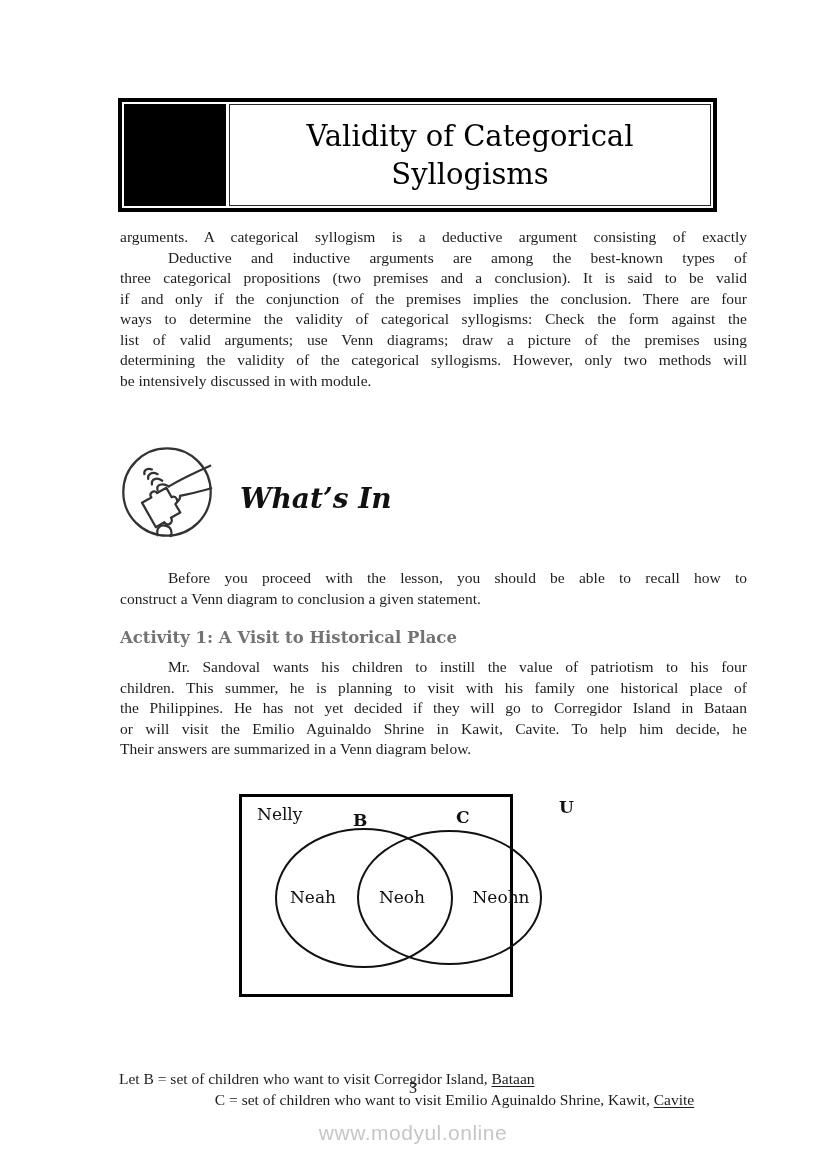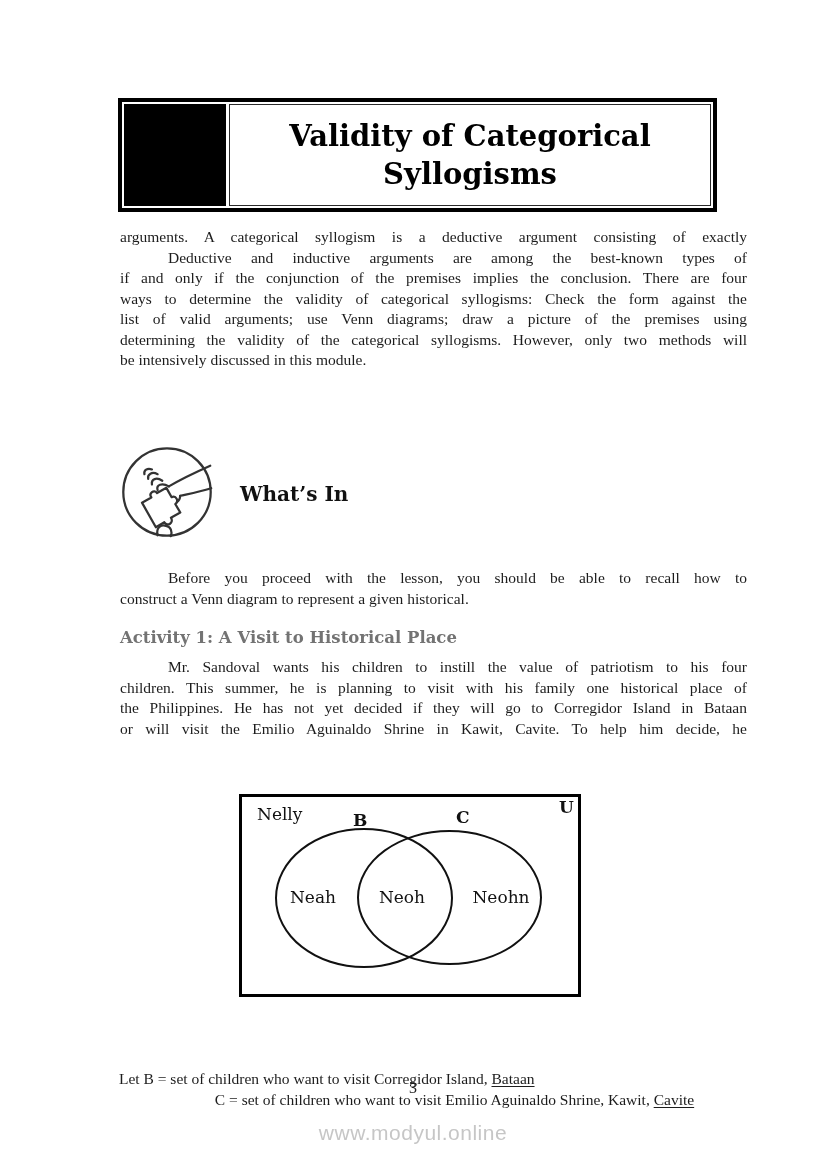--- a/index.html
+++ b/index.html
@@ -17,45 +17,45 @@
     box-sizing:border-box;border:4px solid #000;
     display:flex;padding:2px;gap:3px;background:#fff;
   }
   .header-black{
     width:102px;box-sizing:border-box;
     border:1px solid #000;background:#000;
   }
   .header-title{
     flex:1;box-sizing:border-box;border:1px solid #2a2a2a;
     display:flex;flex-direction:column;justify-content:center;align-items:center;
-    font-family:"DejaVu Serif", serif;font-weight:bold;
+    font-family:"DejaVu Serif", serif;font-weight:normal;
     font-size:29px;line-height:38px;color:#000;text-align:center;
   }
   
   .para{
     position:absolute;left:120px;width:627px;
     font-size:15.5px;line-height:20.5px;
   }
   .tline{text-align:justify;text-align-last:justify;}
   .tline-last{text-align-last:left;}
   .tline-indent{text-indent:48px;}
   
   .wi-icon{position:absolute;left:120px;top:444px;width:94px;height:96px;}
   .wi-heading{
     position:absolute;left:240px;top:482px;
-    font-family:"DejaVu Serif", serif;font-weight:bold;
-    font-size:20px;color:#111;
+    font-family:"DejaVu Serif", serif;font-weight:bold;font-style:italic;
+    font-size:28px;color:#111;
   }
   .activity-heading{
     position:absolute;left:120px;top:628px;width:627px;
     font-family:"DejaVu Serif", serif;font-weight:bold;font-size:16.5px;color:#737373;
   }
   
   .venn-box{
-    position:absolute;left:239px;top:794px;width:342px;height:203px;
+    position:absolute;left:239px;top:794px;width:274px;height:203px;
     box-sizing:border-box;border:3px solid #000;background:#fff;
   }
   .venn-ellipse{
     position:absolute;box-sizing:border-box;
     border:2px solid #111;border-radius:50%;background:transparent;
   }
   .ellipse-b{left:33px;top:31px;width:178px;height:140px;}
   .ellipse-c{left:115px;top:33px;width:185px;height:135px;}
   .venn-label{
     position:absolute;font-family:"DejaVu Serif", serif;font-size:17px;color:#111;
@@ -90,25 +90,26 @@
     <div class="header-black"></div>
     <div class="header-title">
       <div>Validity of Categorical</div>
       <div>Syllogisms</div>
     </div>
   </div>
 
   <div class="para" style="top:227px;">
       <div class="tline">arguments. A categorical syllogism is a deductive argument consisting of exactly</div>
       <div class="tline tline-indent">Deductive and inductive arguments are among the best-known types of</div>
+      <div class="tline">three categorical propositions (two premises and a conclusion). It is said to be valid</div>
       <div class="tline">if and only if the conjunction of the premises implies the conclusion. There are four</div>
       <div class="tline">ways to determine the validity of categorical syllogisms: Check the form against the</div>
       <div class="tline">list of valid arguments; use Venn diagrams; draw a picture of the premises using</div>
       <div class="tline">determining the validity of the categorical syllogisms. However, only two methods will</div>
-      <div class="tline tline-last">be intensively discussed in this module.</div>
+      <div class="tline tline-last">be intensively discussed in with module.</div>
     </div>
 
   <div class="wi-icon">
     <svg viewBox="0 0 100 100" width="94" height="96">
       <g fill="none" stroke="#333" stroke-width="2.4" stroke-linecap="round" stroke-linejoin="round">
         <circle cx="50" cy="50" r="46.5"></circle>
 
         <path d="M96,22 C78,30 62,38 52,44"></path>
         <path d="M97,46 C84,50 73,52 64,54"></path>
 
@@ -124,30 +125,31 @@
         </g>
 
         <path d="M40,96 C38,88 44,84 49,86 C54,87 56,92 54,97"></path>
       </g>
     </svg>
   </div>
   <div class="wi-heading">What’s In</div>
 
   <div class="para" style="top:568px;">
       <div class="tline tline-indent">Before you proceed with the lesson, you should be able to recall how to</div>
-      <div class="tline tline-last">construct a Venn diagram to represent a given historical.</div>
+      <div class="tline tline-last">construct a Venn diagram to conclusion a given statement.</div>
     </div>
 
   <div class="activity-heading">Activity 1: A Visit to Historical Place</div>
 
   <div class="para" style="top:657px;">
       <div class="tline tline-indent">Mr. Sandoval wants his children to instill the value of patriotism to his four</div>
       <div class="tline">children. This summer, he is planning to visit with his family one historical place of</div>
       <div class="tline">the Philippines. He has not yet decided if they will go to Corregidor Island in Bataan</div>
       <div class="tline">or will visit the Emilio Aguinaldo Shrine in Kawit, Cavite. To help him decide, he</div>
+      <div class="tline tline-last">Their answers are summarized in a Venn diagram below.</div>
     </div>
 
   <div class="venn-box">
     <div class="venn-ellipse ellipse-b"></div>
     <div class="venn-ellipse ellipse-c"></div>
     <span class="venn-label" style="left:15px;top:7px;">Nelly</span>
     <span class="venn-label bold" style="left:111px;top:13px;">B</span>
     <span class="venn-label bold" style="left:214px;top:10px;">C</span>
     <span class="venn-label bold" style="left:317px;top:0px;">U</span>
     <span class="venn-label venn-center" style="left:71px;top:100px;">Neah</span>

